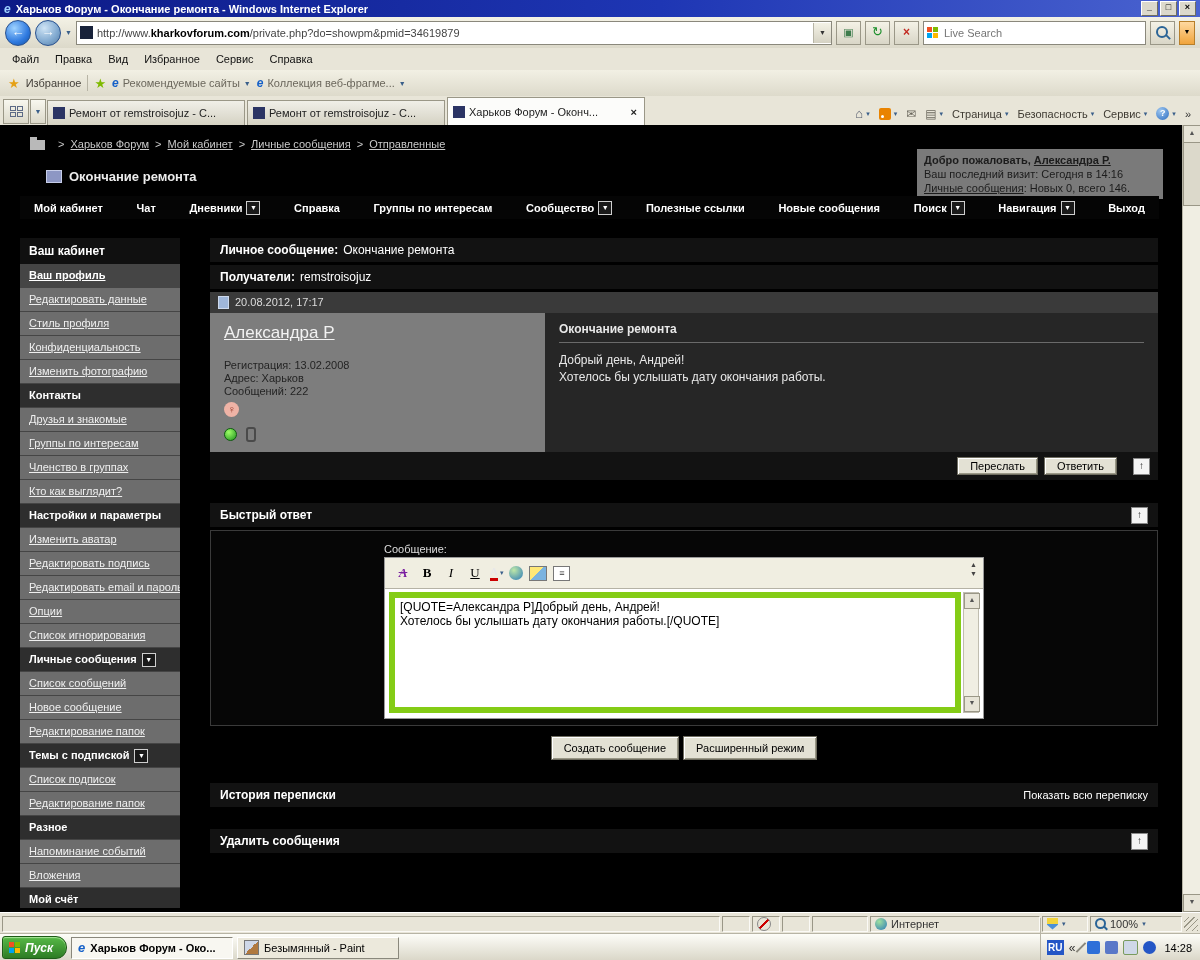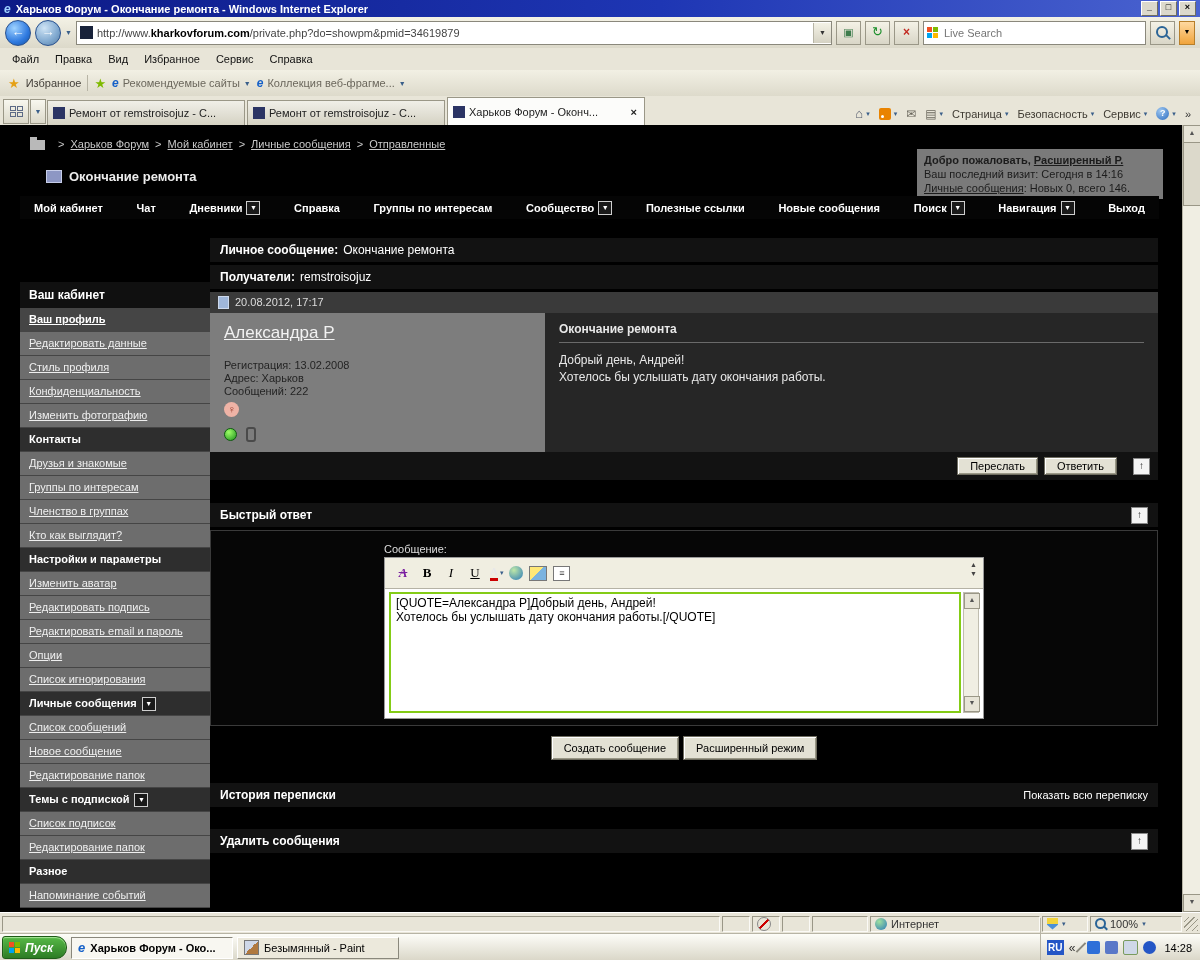--- a/index.html
+++ b/index.html
@@ -92,21 +92,21 @@
   .pt-ico{width:14px;height:11px;background:#8d97c4;border:1px solid #c6cde8;}
   .welcome{position:absolute;right:20px;top:24px;width:232px;background:#7a7a7a;color:#1c1c1c;padding:4px 7px;line-height:14px;}
   .welcome a{color:#1c1c1c;text-decoration:underline;}
   
   .fnav{position:absolute;left:20px;right:24px;top:71px;height:23px;display:flex;align-items:center;
     justify-content:space-between;padding:0 14px;color:#fff;font-weight:bold;background:#050505;}
   .fnav-item{display:flex;align-items:center;gap:4px;white-space:nowrap;}
   .ddbox{display:inline-block;width:12px;height:12px;background:#1a1a1a;border:1px solid #cfcfcf;color:#fff;
     font-size:7px;line-height:11px;text-align:center;font-weight:normal;}
   
-  .sidebar{position:absolute;left:20px;top:113px;width:190px;bottom:4px;overflow:hidden;margin-top:44px;}
+  .sidebar{position:absolute;left:20px;top:113px;width:160px;bottom:4px;overflow:hidden;}
   .sb-title{height:26px;line-height:26px;background:#101010;color:#fff;font-weight:bold;font-size:12px;padding-left:9px;}
   .sb-item{height:24px;line-height:23px;padding-left:9px;box-sizing:border-box;border-bottom:1px solid #454545;
     white-space:nowrap;overflow:hidden;display:flex;align-items:center;gap:5px;}
   .sb-item.link{background:#6d6d6d;}
   .sb-item.link .sb-label{color:#efefef;text-decoration:underline;}
   .sb-item.hdr{background:#2e2e2e;color:#fff;font-weight:bold;}
   .sb-item.profile{background:#454545;color:#fff;font-weight:bold;}
   .sb-item.profile .sb-label{text-decoration:underline;}
   
   .main{position:absolute;left:210px;top:113px;width:948px;bottom:0;overflow:hidden;color:#e8e8e8;}
@@ -141,21 +141,21 @@
        font-family:"Liberation Serif",serif;}
   .edb.rf{color:#7a1fa0;font-weight:bold;text-decoration:line-through;font-style:italic;}
   .edb.bld{font-weight:bold;} .edb.it{font-style:italic;} .edb.un{text-decoration:underline;}
   .color-a{display:flex;align-items:center;gap:2px;}
   .color-a .a{font-weight:bold;border-bottom:3px solid #c00;line-height:13px;font-family:"Liberation Serif",serif;}
   .link-ico{width:14px;height:14px;border-radius:50%;background:radial-gradient(circle at 35% 30%,#bfe8a8,#2a7ab8);}
   .img-ico{width:16px;height:13px;border:1px solid #777;background:linear-gradient(135deg,#ffe877 45%,#7ab3e0 45%);}
   .quote-ico{width:15px;height:13px;border:1px solid #777;background:#fff;font-size:9px;line-height:13px;text-align:center;color:#333;}
   .spin{position:absolute;right:6px;top:3px;display:flex;flex-direction:column;gap:2px;color:#444;font-size:7px;line-height:7px;}
   .ed-text{position:relative;height:129px;}
-  .ed-area{position:absolute;left:4px;top:3px;right:22px;bottom:5px;border:2px solid #84cc16;resize:none;
+  .ed-area{position:absolute;left:4px;top:3px;right:22px;bottom:5px;border:6px solid #84cc16;resize:none;
     font:12px "Liberation Sans",sans-serif;color:#000;padding:2px 5px;white-space:pre-wrap;}
   .ed-vscroll{position:absolute;right:4px;top:3px;bottom:5px;width:16px;background:#f0eee3;border:1px solid #c0bdb0;box-sizing:border-box;}
   .ed-vscroll .sc-btn{width:14px;height:14px;line-height:12px;}
   .btnrow{margin-top:10px;height:24px;display:flex;justify-content:center;gap:4px;}
   .showall{font-weight:normal;font-size:11px;color:#fff;}
   .del-body{border:1px solid #3a3a3a;background:#060606;box-sizing:border-box;height:82px;padding-top:12px;}
   .del-fs{width:445px;margin:0 auto;border:1px solid #d0d0d0;color:#e8e8e8;padding:2px 8px 8px;font-size:11px;}
   .del-fs legend{padding:0 3px;}
   .del-instr{margin:2px 0 6px;line-height:14px;}
   
@@ -346,21 +346,21 @@
           </li>
       </ul>
 
       <div class="page-title">
         <span class="pt-ico"></span>
         <span>Окончание ремонта</span>
       </div>
 
       <div class="welcome">
         <div><b><span>Добро пожаловать,</span>
-          <a>Расширенный Р.</a></b></div>
+          <a>Александра Р.</a></b></div>
         <div>Ваш последний визит: Сегодня в 14:16</div>
         <div><a>Личные сообщения</a><span>: Новых 0, всего 146.</span></div>
       </div>
 
       <div class="fnav">
         <span class="fnav-item">
             <span>Мой кабинет</span>
 
           </span>
           <span class="fnav-item">

